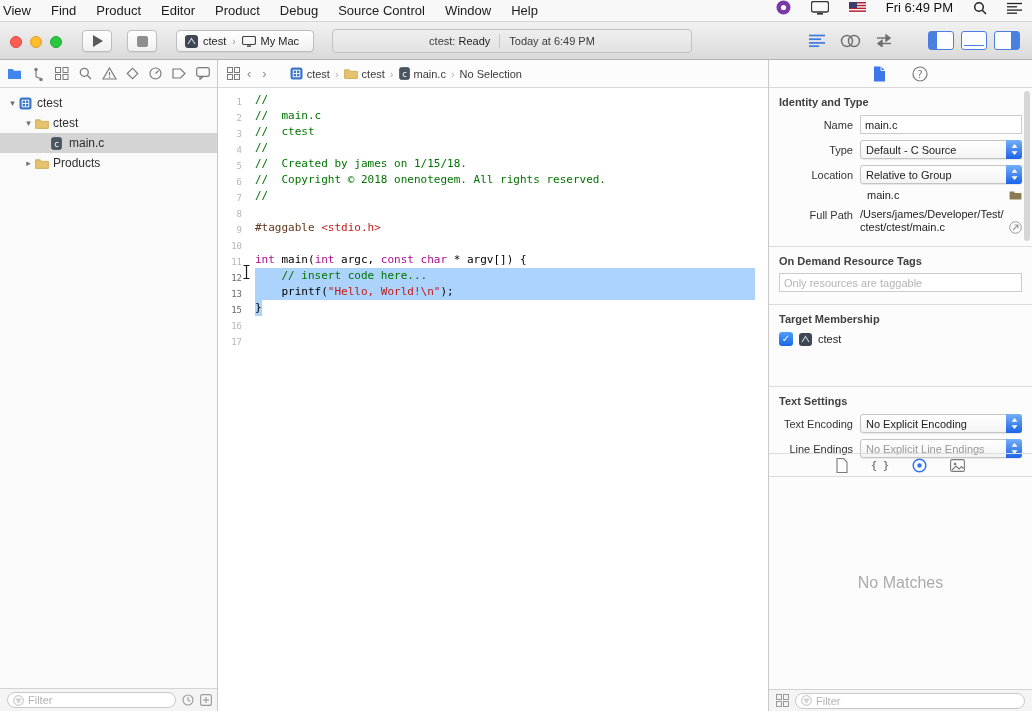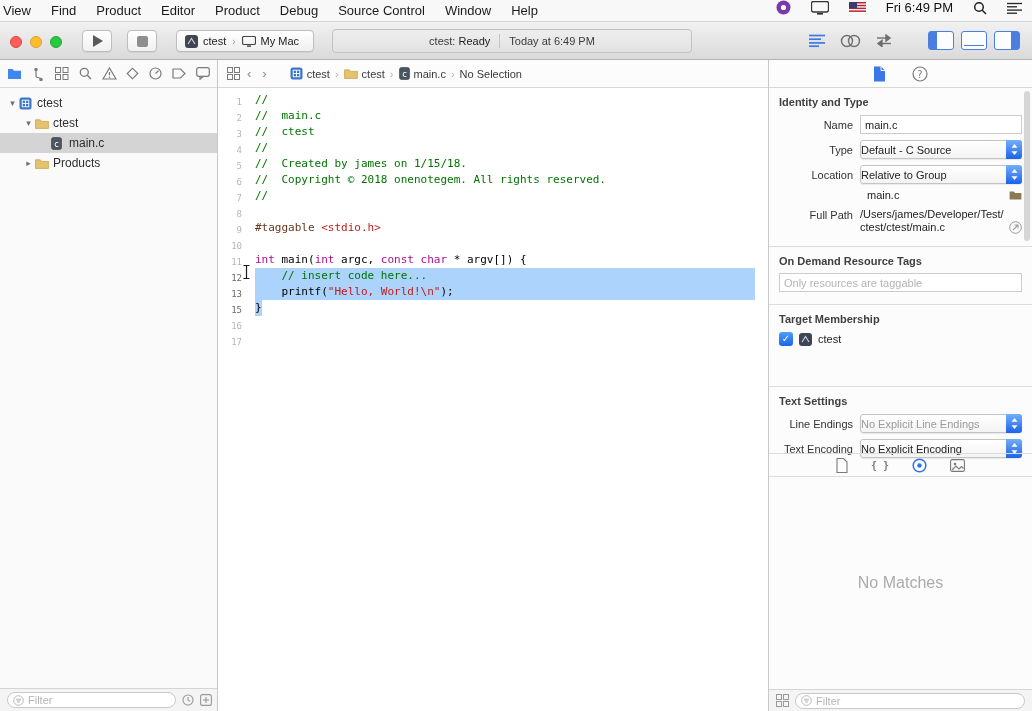--- a/index.html
+++ b/index.html
@@ -75,21 +75,21 @@
 
 
 .inspector{position:absolute;top:60px;left:768px;right:0;bottom:0;background:#fcfcfc;border-left:1px solid #c8c8c8;display:flex;flex-direction:column}
 .insp-tabs{height:28px;border-bottom:1px solid #d8d8d8;display:flex;align-items:center;justify-content:center;gap:26px;flex:none}
 .insp-body{flex:1;display:flex;flex-direction:column;position:relative;overflow:hidden}
 .sec-header{font-size:11px;font-weight:bold;color:#404040;padding:8px 10px 3px}
 .irow{display:flex;align-items:center;padding:2px 10px 2px 0;margin-top:2px}
 .irow .lab{width:84px;text-align:right;margin-right:7px;color:#333;font-size:11px;flex:none}
 .tf{flex:1;height:19px;border:1px solid #cccccc;background:#fff;font-size:11px;padding:0 4px;color:#222;outline:none;min-width:0}
 .tf::placeholder{color:#b4b4b4}
-.dd{flex:1;height:19px;border:1px solid #c4c4c4;border-radius:3px;background:linear-gradient(#ffffff,#f3f3f3);display:flex;align-items:center;font-size:11px;color:#222;box-shadow:0 1px 1px rgba(0,0,0,.08)}
+.dd{flex:1;height:19px;border:1px solid #c4c4c4;border-radius:3px;background:linear-gradient(#ffffff,#f3f3f3);display:flex;align-items:center;font-size:11px;color:#222;padding-left:5px;box-shadow:0 1px 1px rgba(0,0,0,.08)}
 .dd .ddlabel{flex:1;white-space:nowrap;overflow:hidden}
 .dd .stepper{width:16px;height:19px;margin-right:-1px;border-radius:0 3px 3px 0;background:linear-gradient(#74aff9,#1c63ea);display:flex;align-items:center;justify-content:center;flex:none}
 .dd.disabled .ddlabel{color:#9a9a9a}
 .sec-divider{height:1px;background:#dcdcdc;flex:none}
 .sec-identity{height:158px}
 .sec-resources{height:57px}
 .sec-target{height:81px}
 .sec-settings{height:66px}
 .loc-file-row{display:flex;align-items:center;padding:1px 10px 1px 98px;margin-top:2px;font-size:11px;color:#222}
 .loc-file-row .spacer{flex:1}
@@ -543,43 +543,43 @@
               <path d="M3 9 L6.5 3.5 L10 9" stroke="#cfd6e0" fill="none" stroke-width="1.1"></path>
             </svg>
           </span>
         <span>ctest</span>
       </div>
     </div>
     <div class="sec-divider"></div>
     <div class="sec-settings">
       <div class="sec-header">Text Settings</div>
       <div class="irow">
+        <span class="lab">Text Encoding</span>
+        <span class="dd">
+            <span class="ddlabel">No Explicit Encoding</span>
+            <span class="stepper">
+              <svg width="9" height="13">
+                <path d="M4.5 1 L7.5 4.8 H1.5 Z" fill="#fff"></path>
+                <path d="M4.5 12 L1.5 8.2 h6 Z" fill="#fff"></path>
+              </svg>
+            </span>
+          </span>
+      </div>
+      <div class="irow">
         <span class="lab">Line Endings</span>
         <span class="dd disabled">
             <span class="ddlabel">No Explicit Line Endings</span>
             <span class="stepper">
               <svg width="9" height="13">
                 <path d="M4.5 1 L7.5 4.8 H1.5 Z" fill="#fff"></path>
                 <path d="M4.5 12 L1.5 8.2 h6 Z" fill="#fff"></path>
               </svg>
             </span>
           </span>
       </div>
-      <div class="irow">
-        <span class="lab">Text Encoding</span>
-        <span class="dd">
-            <span class="ddlabel">No Explicit Encoding</span>
-            <span class="stepper">
-              <svg width="9" height="13">
-                <path d="M4.5 1 L7.5 4.8 H1.5 Z" fill="#fff"></path>
-                <path d="M4.5 12 L1.5 8.2 h6 Z" fill="#fff"></path>
-              </svg>
-            </span>
-          </span>
-      </div>
     </div>
     <div class="lib-bar">
       <span class="icon">
           <svg width="12" height="15">
             <path d="M1 0.5 h6.5 l3.5 3.5 V14.5 H1z" fill="none" stroke="#7a7a7a" stroke-width="1.1"></path>
           </svg>
         </span>
       <span class="snippet-glyph">{ }</span>
       <span class="icon">
           <svg width="15" height="15">

